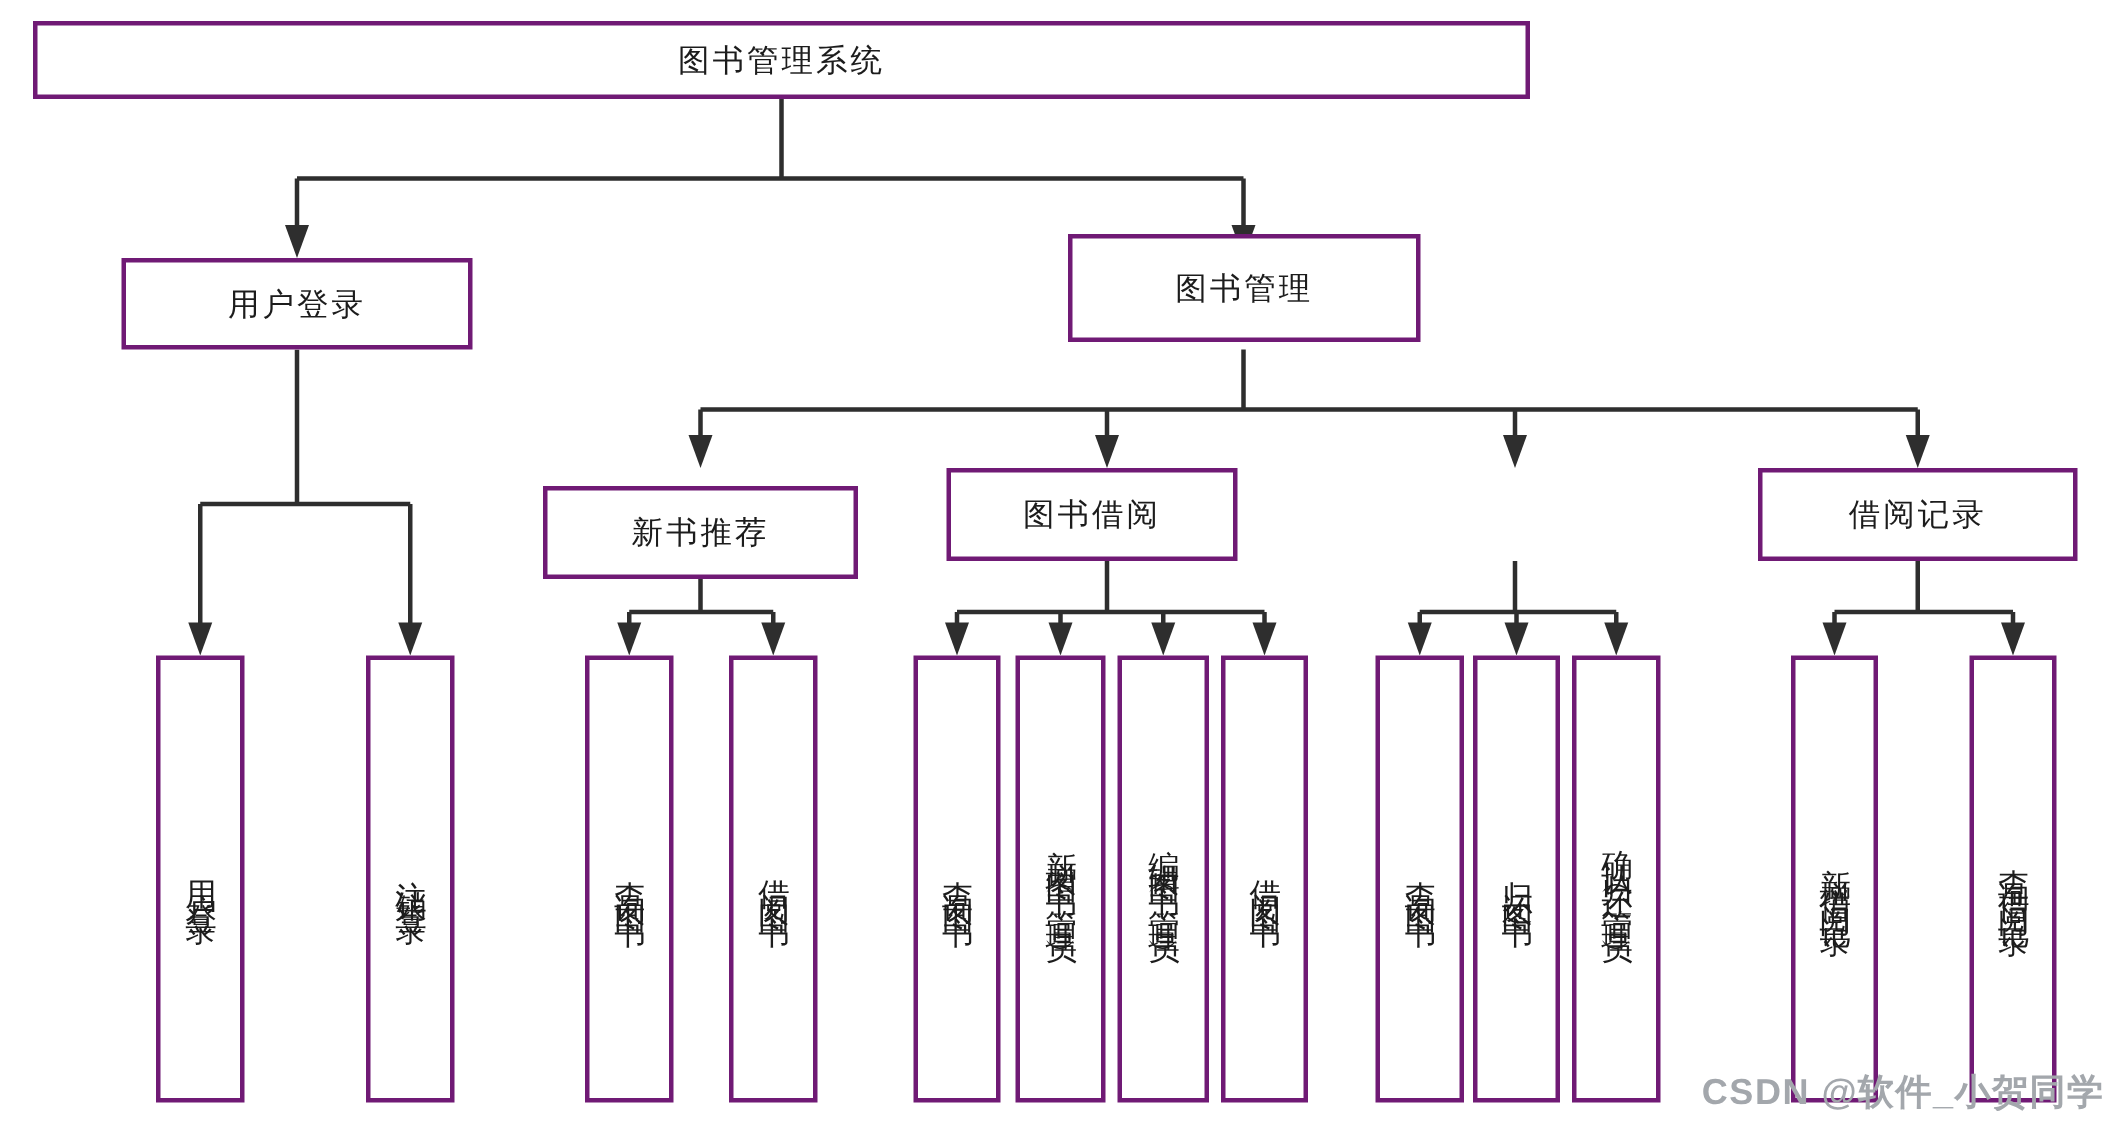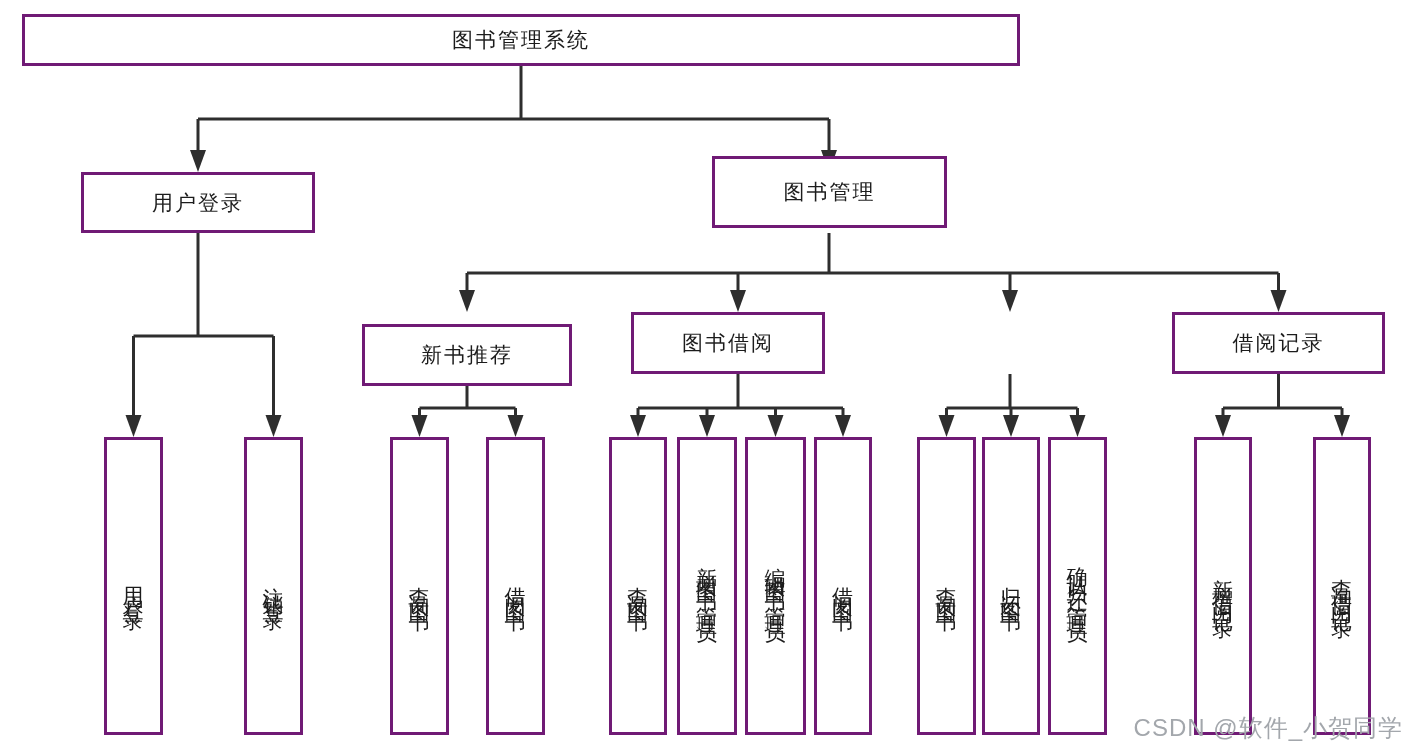--- a/index.html
+++ b/index.html
@@ -42,20 +42,21 @@
   }
   .watermark {
     position: absolute;
     right: 2px;
     top: 712px;
     font-size: 24px;
     color: #a3a7ac;
     letter-spacing: 1px;
     z-index: 3;
     white-space: nowrap;
+    font-weight: bold;
   }
 </style>
 </head>
 <body>
 
 <div class="canvas">
 
   <svg class="wires" viewBox="0 0 1405 747" xmlns="http://www.w3.org/2000/svg" fill="none" stroke="#2e2e2e" stroke-width="3">
 
     <g>

